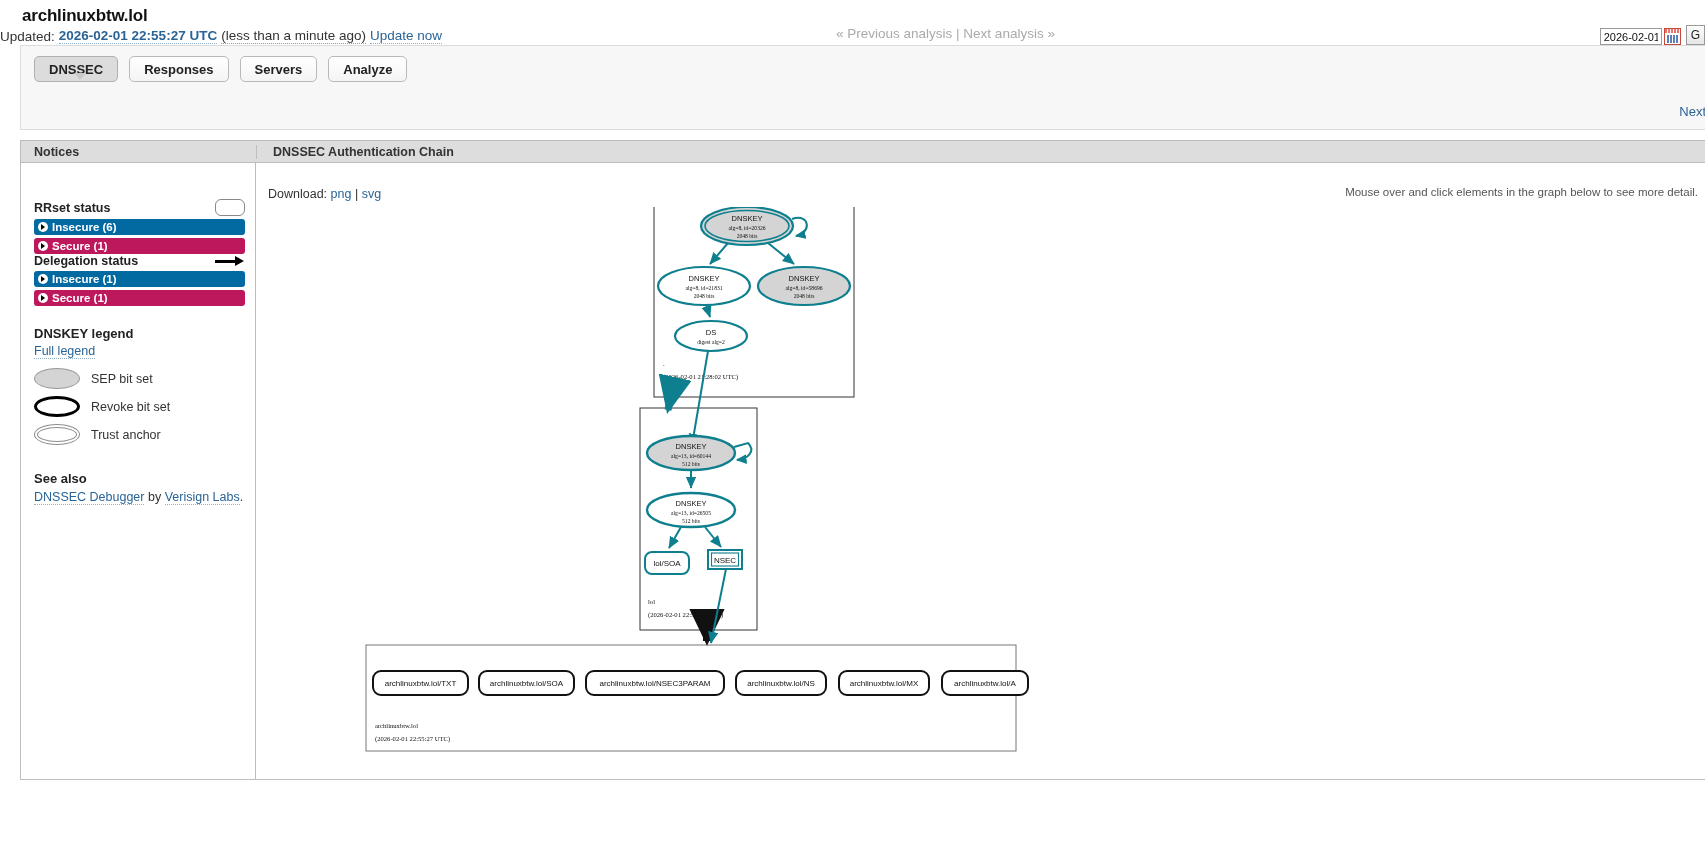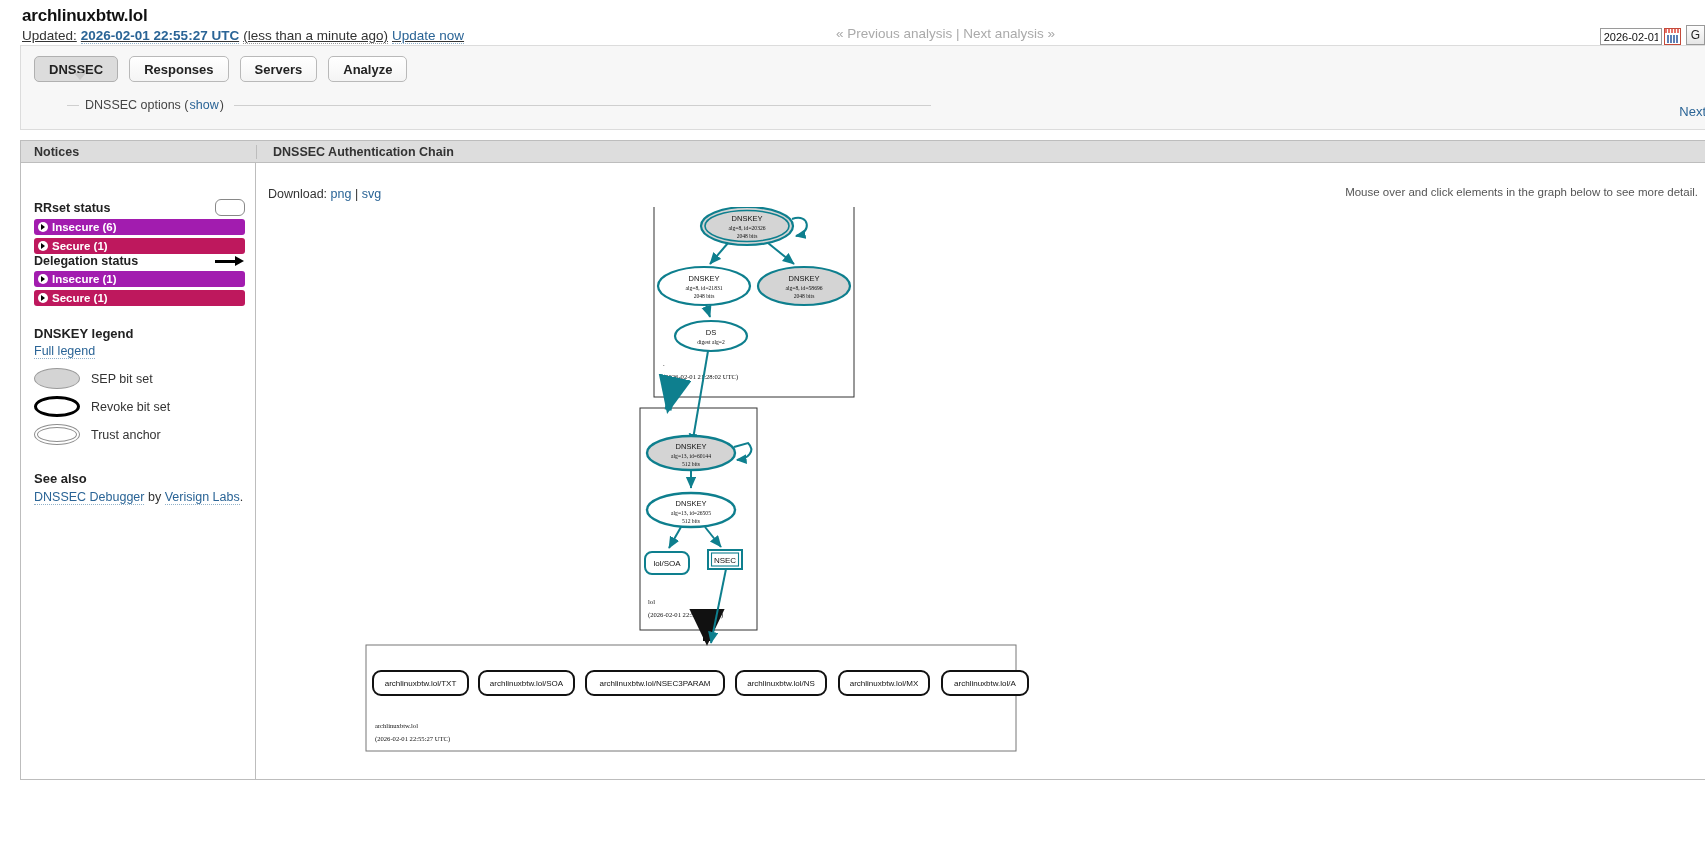--- a/index.html
+++ b/index.html
@@ -14,22 +14,22 @@
   }
   a { color: #2a6496; text-decoration: none; }
   a.dotted { border-bottom: 1px dotted #8fb0c9; }
 
   
   .page-title {
     font-size: 17px; font-weight: bold; color: #111;
     margin: 6px 0 2px 22px; letter-spacing: -0.2px;
   }
   .updated-row {
-    margin-left: 22px; font-size: 13.5px; color: #333;
-    display: flex; align-items: flex-start; gap: 4px; white-space: nowrap; text-decoration: underline;
+    font-size: 13.5px; color: #333;
+    display: flex; align-items: center; gap: 4px; white-space: nowrap;
   }
   .updated-row .label { color: #333; }
   .updated-strong { font-weight: bold; color: #2a6496; border-bottom: 1px dotted #8fb0c9; }
   .updated-rel { color: #333; border-bottom: 1px dotted #999; }
 
   .analysis-nav {
     position: absolute; left: 836px; top: 26px;
     font-size: 13.5px; color: #aaaaaa; white-space: nowrap;
   }
   .analysis-nav span { color: #aaaaaa; }
@@ -125,21 +125,21 @@
   .content { flex: 1; position: relative; background: #fff; }
 
   
   .sb-head-row { display: flex; align-items: center; justify-content: space-between; }
   .sb-title { font-size: 12.5px; font-weight: bold; color: #222; line-height: 14px; }
   .status-bar {
     height: 16px; border-radius: 3px; margin-top: 3px;
     display: flex; align-items: center; padding-left: 4px;
     font-size: 11.5px; font-weight: bold; color: #ffffff;
   }
-  .status-bar.insecure { background: #a21caf; }
+  .status-bar.insecure { background: #0369a1; }
   .status-bar.secure { background: #be185d; }
   .st-dot {
     width: 10px; height: 10px; border-radius: 50%;
     background: #fff; margin-right: 4px; position: relative; flex: none;
   }
   .st-dot::after {
     content: ""; position: absolute; left: 3.2px; top: 2px;
     border-left: 4px solid #000; border-top: 3px solid transparent; border-bottom: 3px solid transparent;
   }
   .sb-group { margin-bottom: 0; }
@@ -222,27 +222,20 @@
   <button class="go-btn">G</button>
 </div>
 
 <div class="tabs-panel">
   <div class="tabs-row">
     <div class="tab-btn active">DNSSEC</div>
     <div class="tab-btn">Responses</div>
     <div class="tab-btn">Servers</div>
     <div class="tab-btn">Analyze</div>
     <div class="tab-caret"></div>
-  </div>
-  <div class="options-row">
-    <span class="dash"></span>
-    <span>DNSSEC options (</span>
-    <a href="#" style="margin-left:-5px">show</a>
-    <span style="margin-left:-5px">)</span>
-    <span class="rule"></span>
   </div>
   <a href="#" class="tweet-link">Next</a>
 </div>
 
 <div class="body-panel">
   <div class="panel-head">
     <div class="notice-h">Notices</div>
     <div class="chain-h">DNSSEC Authentication Chain</div>
   </div>
 

